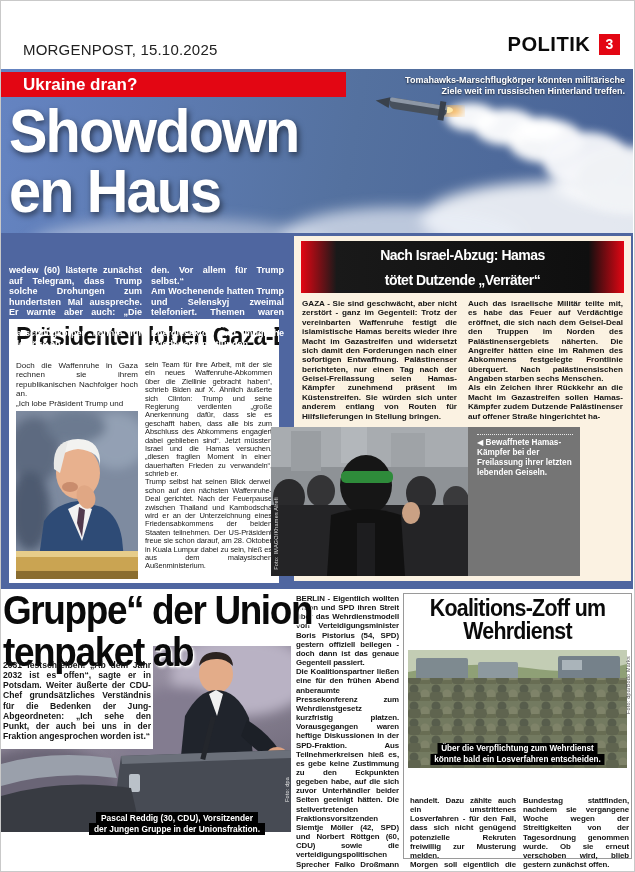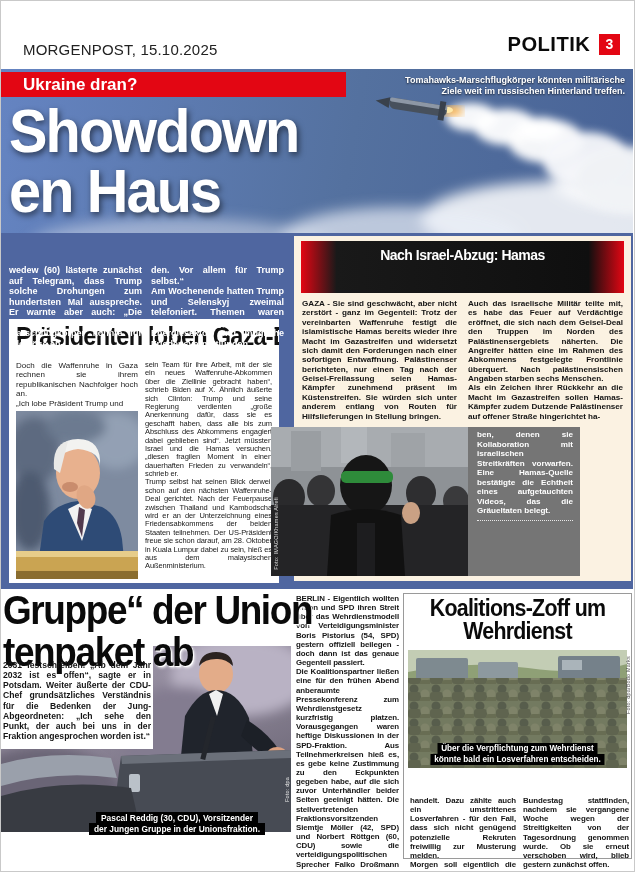--- a/index.html
+++ b/index.html
@@ -158,20 +158,21 @@
           </div>
         </div>
         <div class="p-col2">sein Team für ihre Arbeit, mit der sie ein neues Waffenruhe-Abkommen über die Ziellinie gebracht haben“, schrieb Biden auf X. Ähnlich äußerte sich Clinton: Trump und seine Regierung verdienten „große Anerkennung dafür, dass sie es geschafft haben, dass alle bis zum Abschluss des Abkommens engagiert dabei geblieben sind“. Jetzt müssten Israel und die Hamas versuchen, „diesen fragilen Moment in einen dauerhaften Frieden zu verwandeln“, schrieb er.
  Trump selbst hat seinen Blick derweil schon auf den nächsten Waffenruhe-Deal gerichtet. Nach der Feuerpause zwischen Thailand und Kambodscha wird er an der Unterzeichnung eines Friedensabkommens der beiden Staaten teilnehmen. Der US-Präsident freue sie schon darauf, am 28. Oktober in Kuala Lumpur dabei zu sein, hieß es aus dem malaysischen Außenministerium.</div>
       </div>
     </div>
 
     <div class="gaza">
       <div class="gaza-bar">
         <div>Nach Israel-Abzug: Hamas</div>
+        <div>tötet Dutzende „Verräter“</div>
       </div>
       <div class="gaza-cols">
         <div class="g-col">GAZA - Sie sind geschwächt, aber nicht zerstört - ganz im Gegenteil: Trotz der vereinbarten Waffenruhe festigt die islamistische Hamas bereits wieder ihre Macht im Gazastreifen und widersetzt sich damit den Forderungen nach einer sofortigen Entwaffnung. Palästinenser berichteten, nur einen Tag nach der Geisel-Freilassung seien Hamas-Kämpfer zunehmend präsent im Küstenstreifen. Sie würden sich unter anderem entlang von Routen für Hilfslieferungen in Stellung bringen.</div>
         <div class="g-col">Auch das israelische Militär teilte mit, es habe das Feuer auf Verdächtige eröffnet, die sich nach dem Geisel-Deal den Truppen im Norden des Palästinensergebiets näherten. Die Angreifer hätten eine im Rahmen des Abkommens festgelegte Frontlinie überquert. Nach palästinensischen Angaben starben sechs Menschen.
  Als ein Zeichen ihrer Rückkehr an die Macht im Gazastreifen sollen Hamas-Kämpfer zudem Dutzende Palästinenser auf offener Straße hingerichtet ha-</div>
       </div>
       <div class="gaza-photo">
         <svg width="100%" height="100%" viewBox="0 0 307 149" preserveAspectRatio="none">
           <rect width="307" height="149" fill="#8e9296"></rect>
           <rect x="0" y="0" width="307" height="40" fill="#a8acb0"></rect>
@@ -188,22 +189,22 @@
           <ellipse cx="95" cy="58" rx="26" ry="30" fill="#161616"></ellipse>
           <rect x="70" y="44" width="52" height="12" rx="5" fill="#2e8b3a"></rect>
           <path d="M60 88 Q95 76 130 88 L134 149 L56 149 Z" fill="#111"></path>
           <rect x="86" y="96" width="18" height="53" fill="#1d1d1f"></rect>
 
           <ellipse cx="140" cy="86" rx="9" ry="11" fill="#caa184"></ellipse>
         </svg>
         <div class="vcredit" style="left:2px;bottom:6px;color:#ddd;">Foto: IMAGO/Khames Alrefi</div>
       </div>
       <div class="gaza-overlay">
-        <div class="txt">ben, denen sie Kollaboration mit israelischen Streitkräften vorwarfen. Eine Hamas-Quelle bestätigte die Echtheit eines aufgetauchten Videos, das die Gräueltaten belegt.</div>
         <div class="gaza-dots"></div>
+        <div class="gaza-cap"><span>◀</span><span> Bewaffnete Hamas-Kämpfer bei der Freilassung ihrer letzten lebenden Geiseln.</span></div>
       </div>
     </div>
   </div>
 
   <div class="pension-headline">
     <div>Gruppe“ der Union</div>
     <div>tenpaket ab</div>
   </div>
   <div class="pension-photo">
     <svg width="100%" height="100%" viewBox="0 0 290 186" preserveAspectRatio="none">

